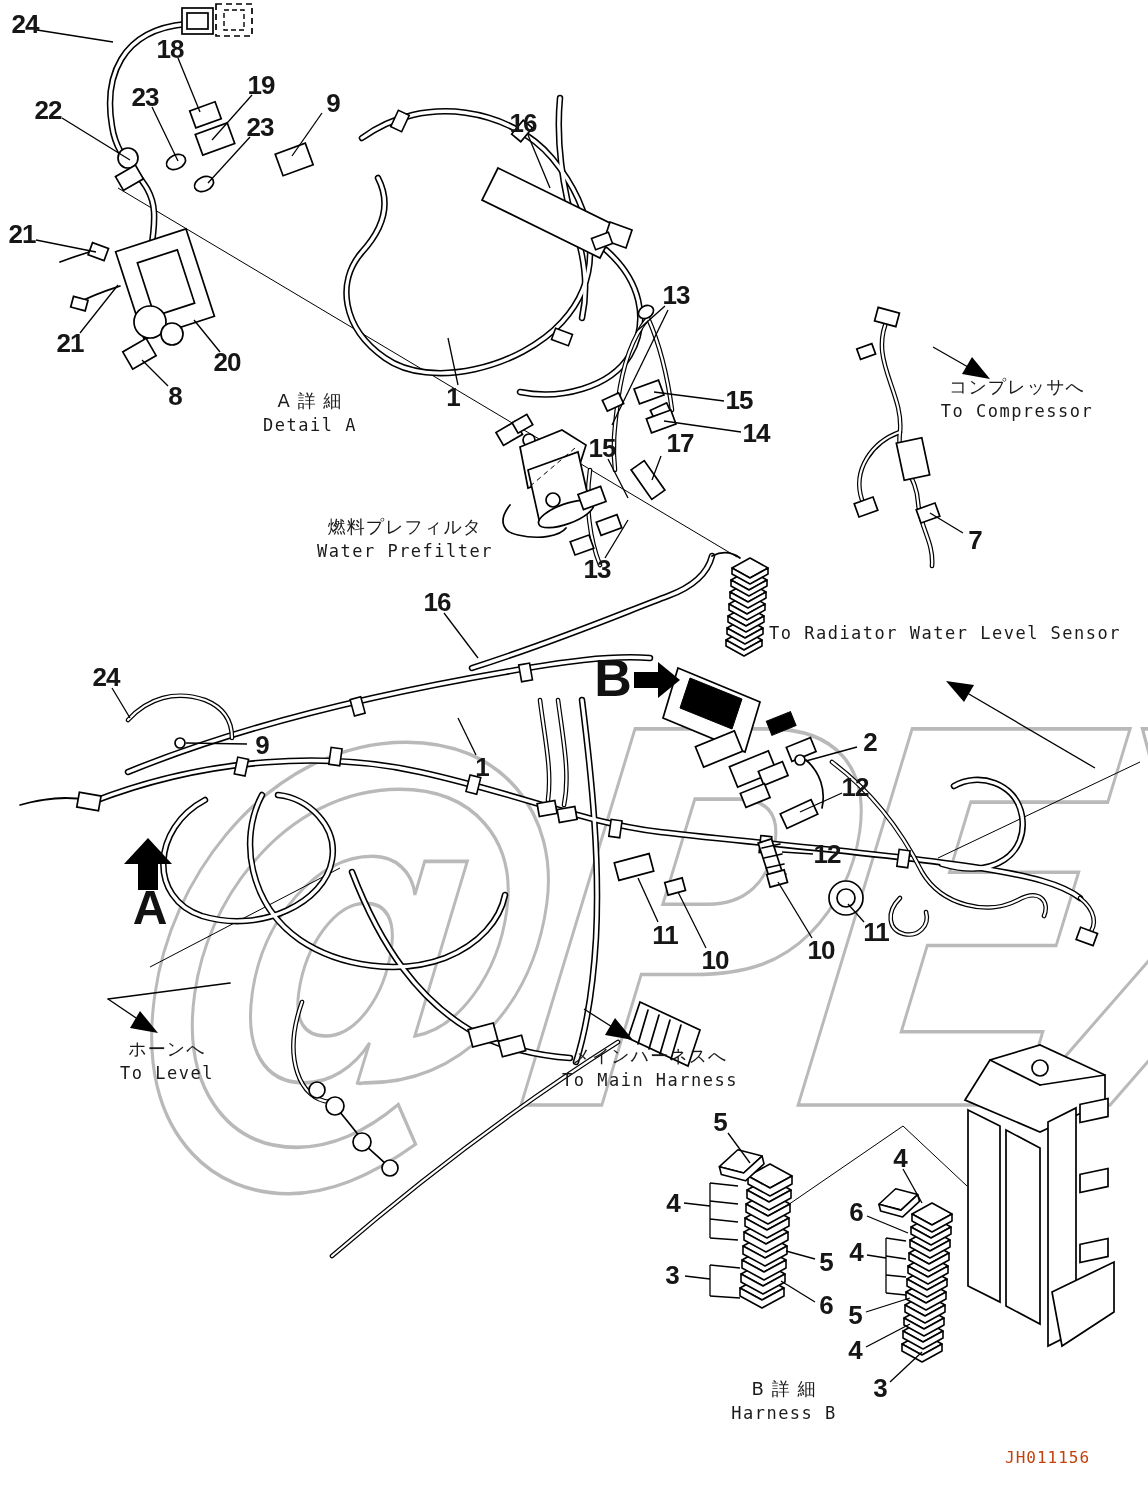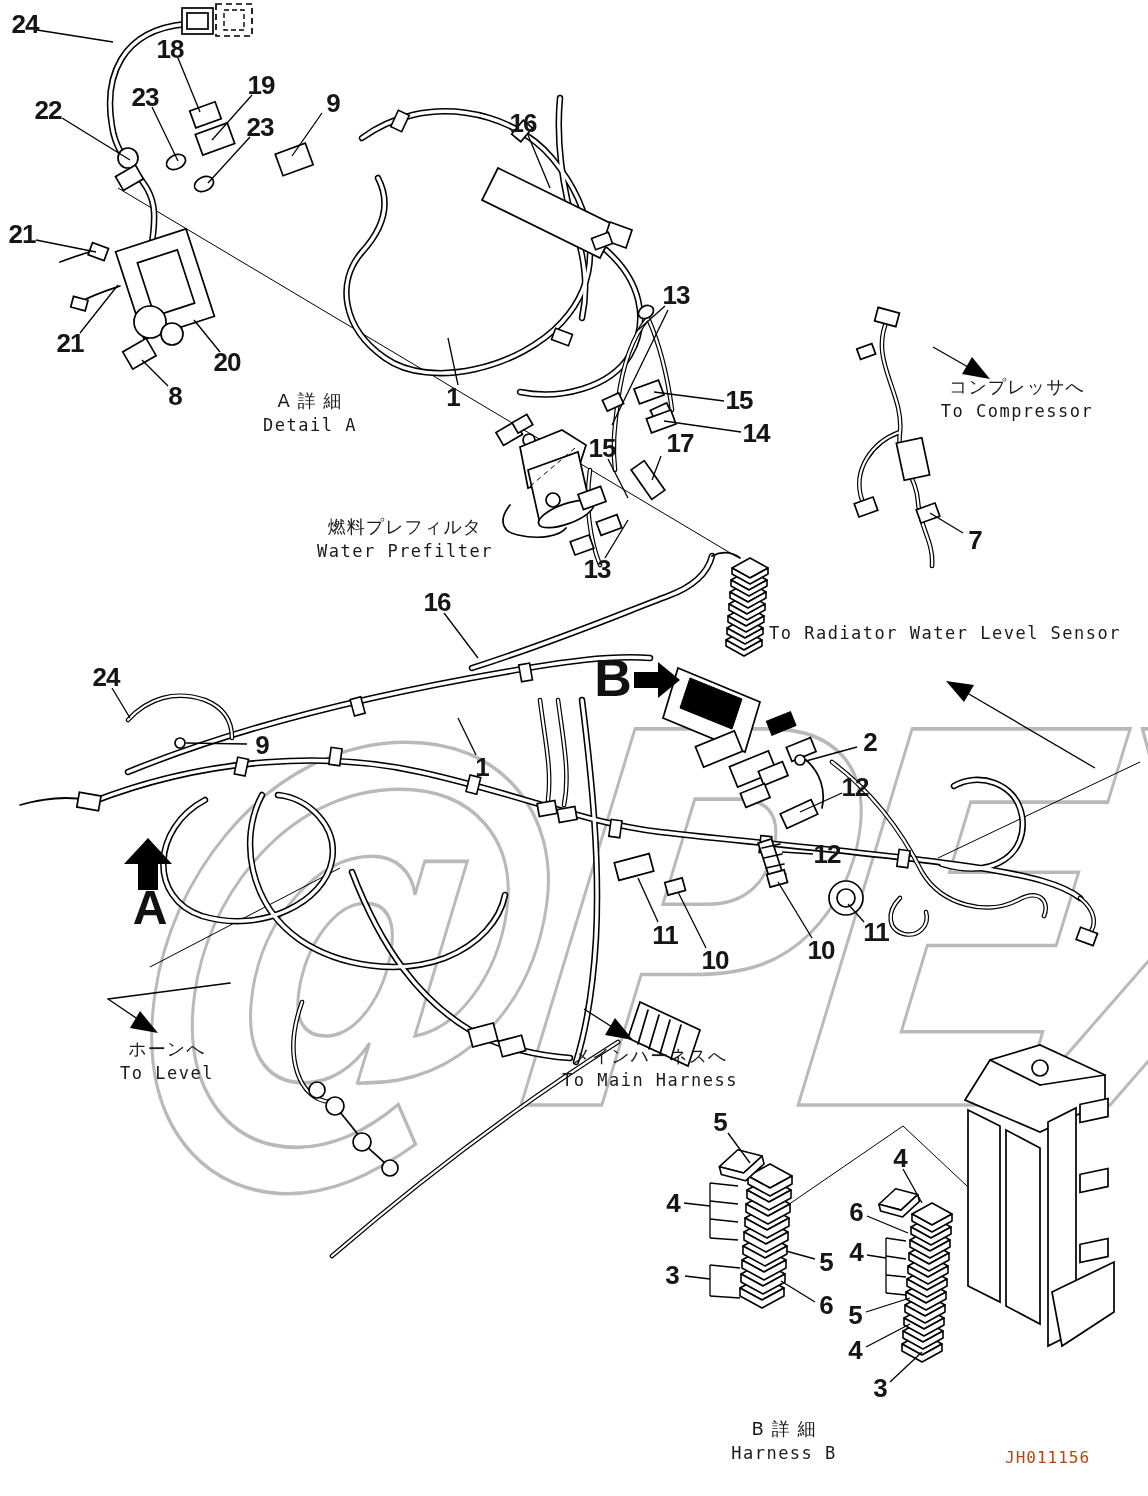--- a/index.html
+++ b/index.html
@@ -459,19 +459,19 @@
         <div class="en">To Radiator Water Level Sensor</div>
       </div>
       <div class="label" style="left: 167px; top: 1036px;">
         <div class="jp">ホーンへ</div>
         <div class="en">To Level</div>
       </div>
       <div class="label" style="left: 650px; top: 1043px;">
         <div class="jp">メインハーネスへ</div>
         <div class="en">To Main Harness</div>
       </div>
-      <div class="label" style="left: 784px; top: 1376px; margin-top: 40px;">
+      <div class="label" style="left: 784px; top: 1376px;">
         <div class="jp">B 詳 細</div>
         <div class="en">Harness B</div>
       </div>
     </div>
 <div class="drawno" style="left:1005px;top:1448px">JH011156</div>
 </div>
 
 </body></html>

